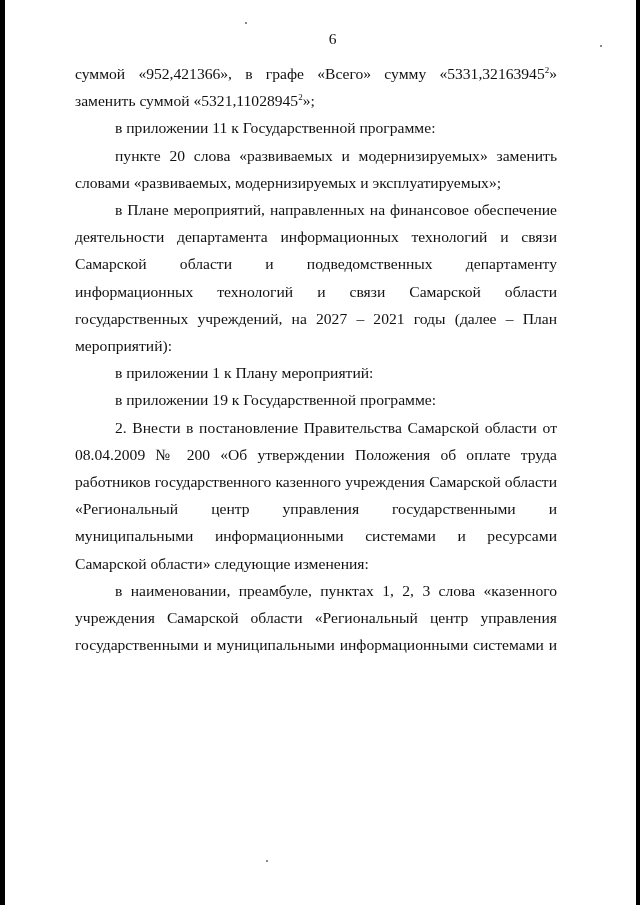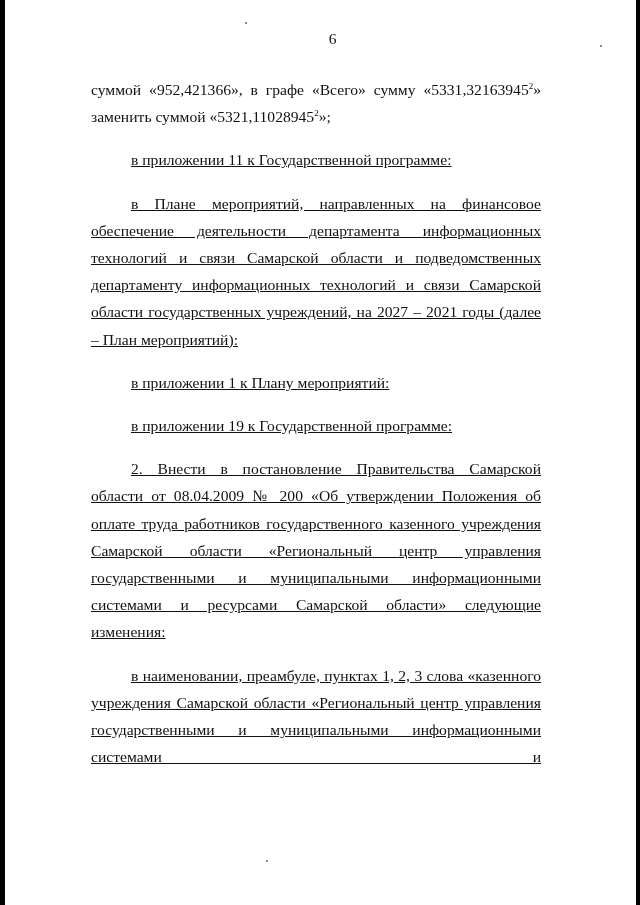--- a/index.html
+++ b/index.html
@@ -7,39 +7,40 @@
     width: 640px; height: 905px; background: #ffffff; position: relative; overflow: hidden;
     font-family: "Liberation Serif", "DejaVu Serif", serif; color: #111;
   }
   .border-left { position: absolute; left: 0; top: 0; width: 5px; height: 905px; background: #000; }
   .border-right { position: absolute; right: 0; top: 0; width: 4px; height: 905px; background: #000; }
   .page-num { position: absolute; top: 30px; left: 0; width: 665px; text-align: center; font-size: 15.5px; }
   .text {
     position: absolute; left: 75px; top: 60px; width: 482px;
     font-size: 15.6px; line-height: 27.2px;
   }
-  .p { margin: 16px; text-align: justify; text-align-last: left; }
-  .p.ind { text-indent: 40px; text-decoration: underline; }
+  .p { margin: 0; text-align: justify; text-align-last: left; }
+  .p.ind { text-indent: 40px; }
   .p.just-last { text-align-last: justify; }
   sup { font-size: 9px; line-height: 0; vertical-align: 6px; }
   .speck { position: absolute; width: 2px; height: 2px; background: #888; }
 </style>
 </head>
 <body>
 
 <div class="border-left"></div>
 <div class="border-right"></div>
 
 <div class="speck" style="left:245px;top:22px;"></div>
 <div class="speck" style="left:600px;top:45px;"></div>
 <div class="speck" style="left:266px;top:860px;"></div>
 
 <div class="page-num">6</div>
 
 <div class="text">
   <p class="p"><span>суммой «952,421366», в графе «Всего» сумму «5331,32163945</span><sup>2</sup><span>» заменить суммой «5321,11028945</span><sup>2</sup><span>»;</span></p>
   <p class="p ind">в приложении 11 к Государственной программе:</p>
+  <p class="p ind">пункте 20 слова «развиваемых и модернизируемых» заменить словами «развиваемых, модернизируемых и эксплуатируемых»;</p>
   <p class="p ind">в Плане мероприятий, направленных на финансовое обеспечение деятельности департамента информационных технологий и связи Самарской области и подведомственных департаменту информационных технологий и связи Самарской области государственных учреждений, на 2027 – 2021 годы (далее – План мероприятий):</p>
   <p class="p ind">в приложении 1 к Плану мероприятий:</p>
   <p class="p ind">в приложении 19 к Государственной программе:</p>
   <p class="p ind">2. Внести в постановление Правительства Самарской области от 08.04.2009 № 200 «Об утверждении Положения об оплате труда работников государственного казенного учреждения Самарской области «Региональный центр управления государственными и муниципальными информационными системами и ресурсами Самарской области» следующие изменения:</p>
   <p class="p ind just-last">в наименовании, преамбуле, пунктах 1, 2, 3 слова «казенного учреждения Самарской области «Региональный центр управления государственными и муниципальными информационными системами и</p>
 </div>
 
 </body></html>

